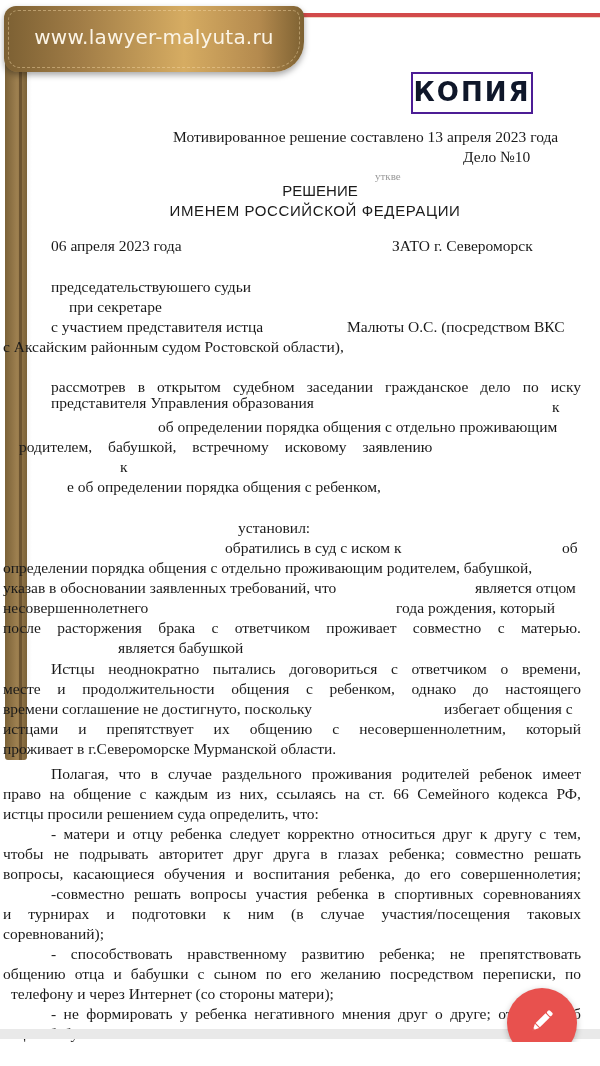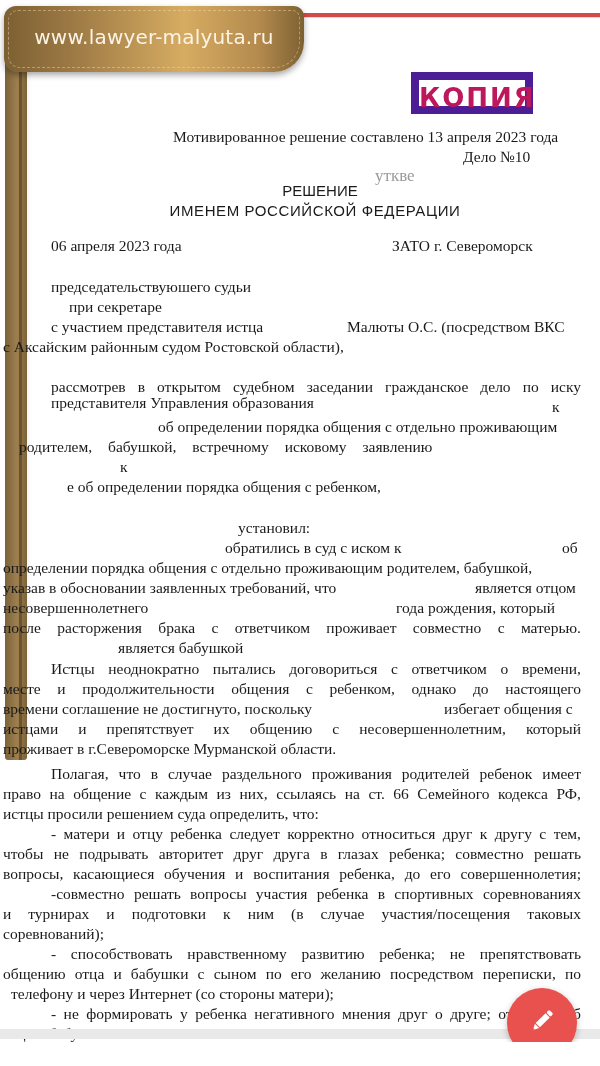--- a/index.html
+++ b/index.html
@@ -42,29 +42,29 @@
     font-family:"DejaVu Sans", sans-serif;
     font-size:20px; color:#fbf4e6; letter-spacing:0.2px;
     position:relative; top:-2px;
   }
   .doc {
     position:absolute; left:0; top:0; width:600px; height:1000px;
     font-size:15.5px; line-height:20.6px;
   }
   .stamp {
     position:absolute; left:411px; top:72px; width:122px; height:42px;
-    border:8px solid #4c1d95; box-sizing:border-box;
+    border:2px solid #4c1d95; box-sizing:border-box;
     font-family:"DejaVu Sans", sans-serif; font-weight:bold;
     font-size:26px; letter-spacing:2px; text-align:center; line-height:36px;
-    color:#be185d;
+    color:#0f172a;
   }
   .ln { position:absolute; white-space:nowrap; }
   .just { text-align:justify; text-align-last:justify; white-space:normal; }
   .center { text-align:center; }
-  .faded { color:#9a9a9a; font-size:17px; }
+  .faded { color:#9a9a9a; font-size:11px; }
   .bottom-bar {
     position:absolute; left:0; right:0; top:1029px; height:10px;
     background:#e9e9e9;
   }
   .fab {
     position:absolute; left:507px; top:988px; width:70px; height:70px;
     border-radius:50%; background:#e8514e;
     box-shadow:0 2px 6px rgba(0,0,0,0.25);
     display:flex; align-items:center; justify-content:center;
   }

